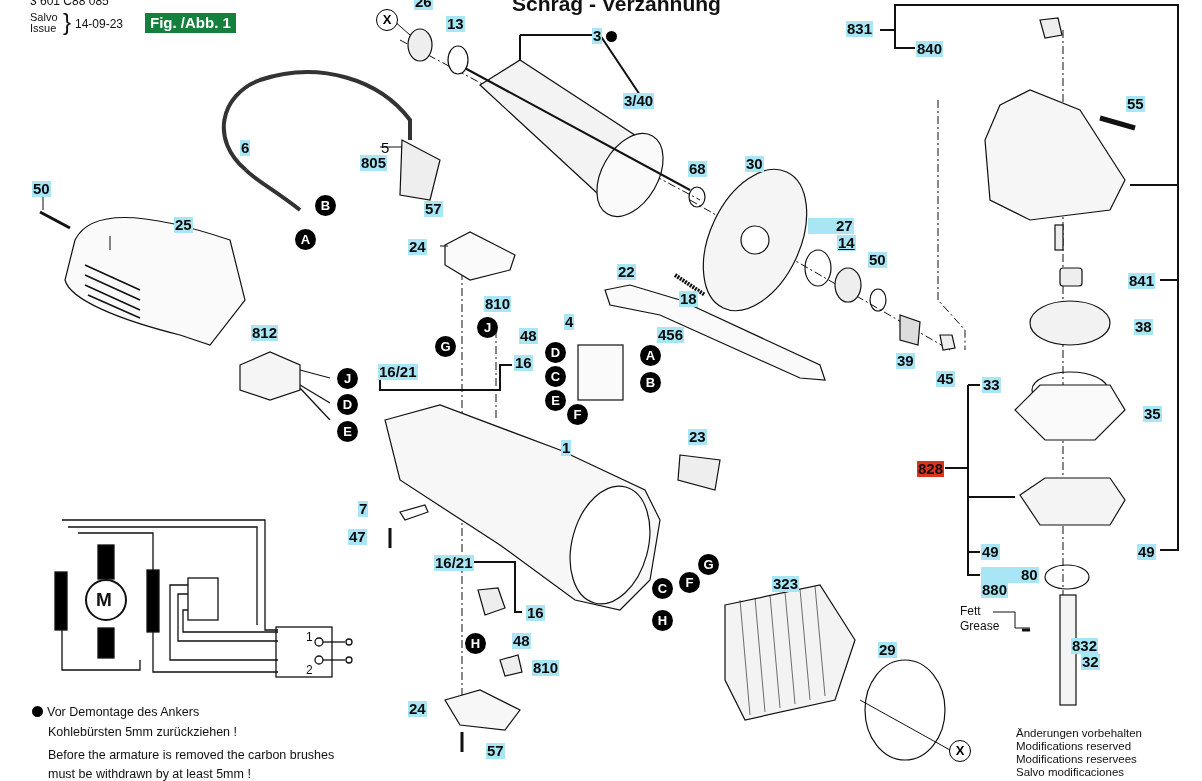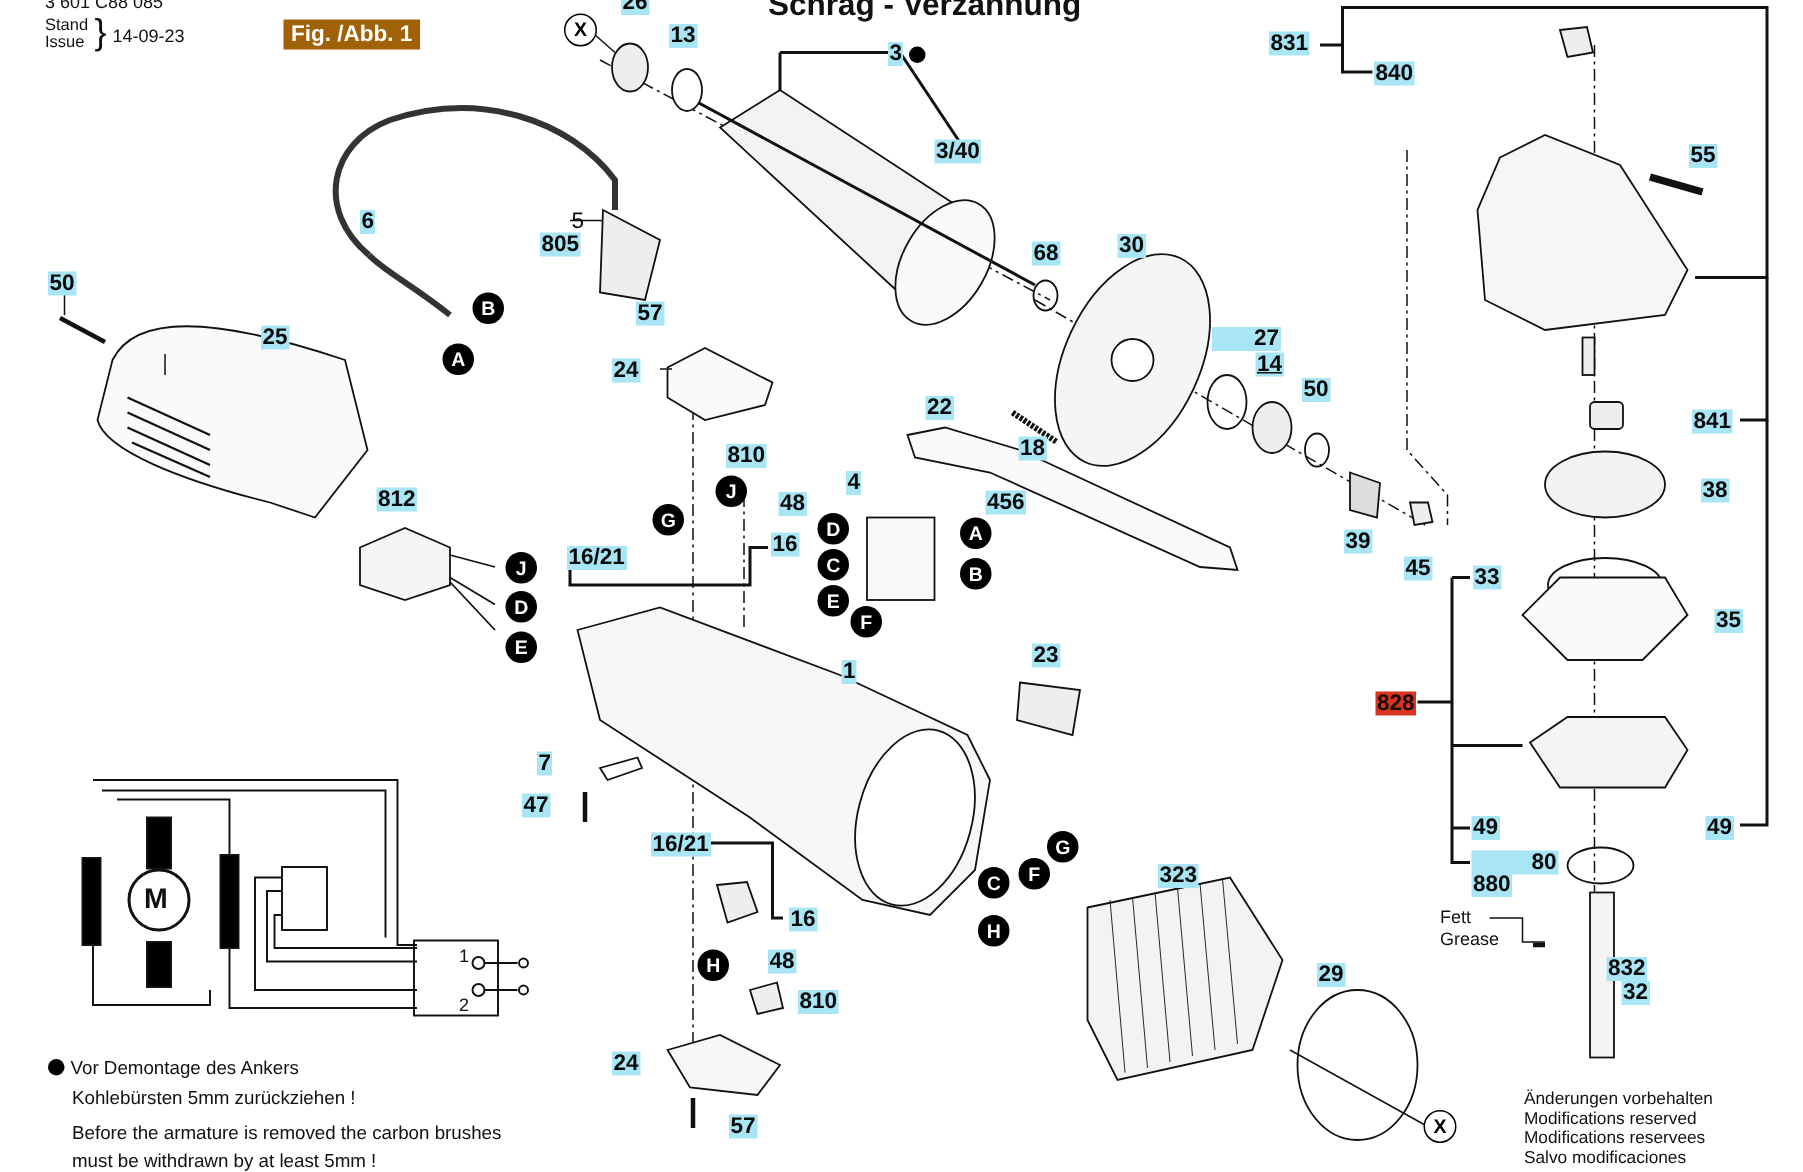--- a/index.html
+++ b/index.html
@@ -2,38 +2,38 @@
 <html><head>
 <meta charset="utf-8">
 <style>
   html,body{margin:0;padding:0;background:#fff;}
   body{width:1202px;height:781px;position:relative;overflow:hidden;font-family:"Liberation Sans",sans-serif;color:#111;}
   .abs{position:absolute;}
   .hdr-code{left:30px;top:-6px;font-size:12px;}
   .hdr-stand{left:30px;top:12px;font-size:11px;line-height:11px;}
   .hdr-brace{left:63px;top:10px;font-size:24px;font-weight:300;line-height:24px;}
   .hdr-date{left:75px;top:17px;font-size:12px;}
-  .fig{left:145px;top:13px;background:#a16207;color:#fff;font-weight:bold;font-size:15px;padding:1px 5px;line-height:18px;margin-left:44px;}
+  .fig{left:145px;top:13px;background:#15803d;color:#fff;font-weight:bold;font-size:15px;padding:1px 5px;line-height:18px;}
   .title{left:512px;top:-8px;font-size:21px;font-weight:bold;white-space:nowrap;}
   .lbl{position:absolute;background:#a9e6f5;font-weight:bold;font-size:15px;line-height:16px;padding:0 1px;white-space:nowrap;color:#0a0a0a;}
   .lbl.red{background:#d8341f;color:#1a0a08;text-align:center;}
   .lbl.plain{background:transparent;font-weight:normal;}
   .circ{position:absolute;width:21px;height:21px;border-radius:50%;background:#000;color:#fff;font-weight:bold;font-size:13px;line-height:21px;text-align:center;}
   .xcirc{position:absolute;width:20px;height:20px;border-radius:50%;border:1.5px solid #000;background:#fff;color:#000;font-weight:bold;font-size:13px;line-height:20px;text-align:center;}
   .note{position:absolute;font-size:12.5px;line-height:16px;white-space:nowrap;}
   .bullet{display:inline-block;width:11px;height:11px;border-radius:50%;background:#000;margin-right:4px;vertical-align:-1px;}
   svg.parts{position:absolute;left:0;top:0;}
   .dot{display:inline-block;width:11px;height:11px;background:#000;border-radius:50%;}
 </style>
 </head>
 <body>
 
 <div class="abs hdr-code">3 601 C88 085</div>
 <div class="abs hdr-stand">
-  <div>Stand</div>
+  <div>Salvo</div>
   <div>Issue</div>
 </div>
 <div class="abs hdr-brace">}</div>
 <div class="abs hdr-date">14-09-23</div>
 <div class="abs fig">Fig. /Abb. 1</div>
 <div class="abs title">Schräg - Verzahnung</div>
 
 <svg class="parts" width="1202" height="781" viewBox="0 0 1202 781" fill="none" stroke="#111" stroke-width="1.2">
 
   <g stroke-width="2">

